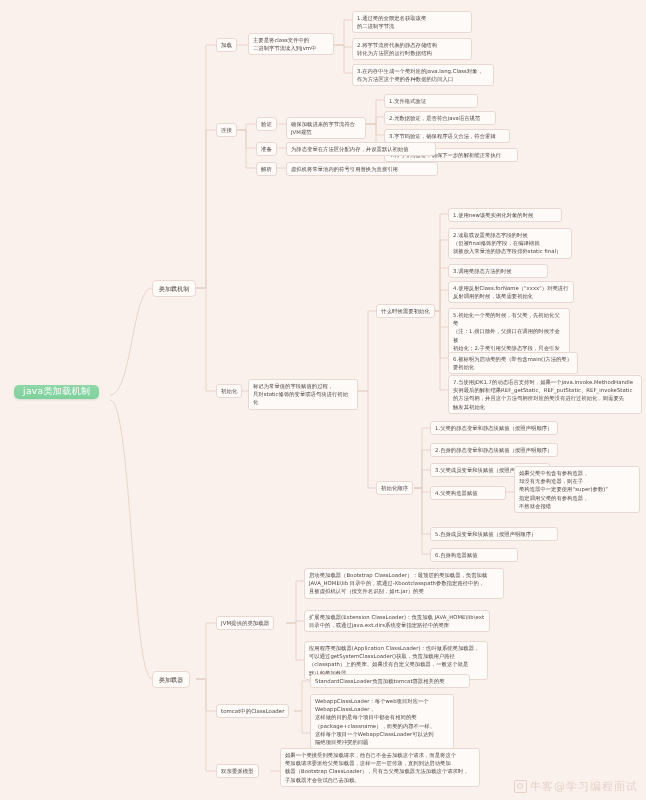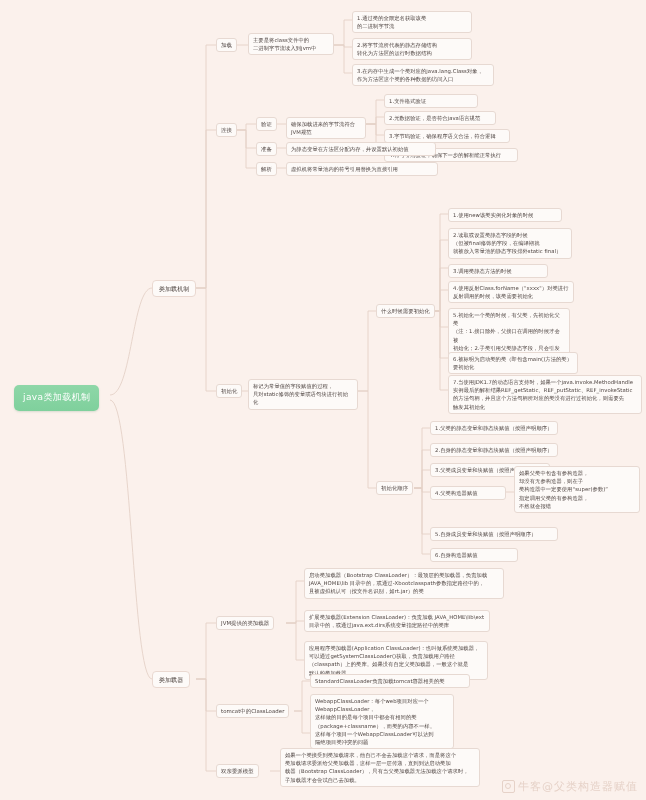--- a/index.html
+++ b/index.html
@@ -28,21 +28,21 @@
   }
   .root{
     position:absolute;
     background:#8cd9ab;
     background:linear-gradient(180deg,#8ed7a8 0%,#7fd09c 100%);
     border:none;
     border-radius:5px;
     color:#ffffff;
     font-size:9px;
     line-height:1.3;
-    padding:7px 9px;
+    padding:1px 9px;
     letter-spacing:0.4px;
     white-space:nowrap;
     box-shadow:0 1px 2px rgba(120,160,130,.25);
   }
   .lvl1{
     font-size:6px;
     padding:3px 6px;
     background:#fdfaf8;
     border:1px solid #ead9d1;
     border-radius:4px;
@@ -239,16 +239,16 @@
 隔绝项目类冲突的问题</div>
 
   <div class="node lvl2" style="left:216px;top:764px;">双亲委派模型</div>
   <div class="node leaf" style="left:280px;top:748px;width:200px;">如果一个类接受到类加载请求，他自己不会去加载这个请求，而是将这个
 类加载请求委派给父类加载器，这样一层一层传递，直到到达启动类加
 载器（Bootstrap ClassLoader），只有当父类加载器无法加载这个请求时，
 子加载器才会尝试自己去加载。</div>
 
   <div class="wm">
     <span class="wm-badge"></span>
-    <span>牛客@父类构造器赋值</span>
+    <span>牛客@学习编程面试</span>
   </div>
 
 </div>
 
 </body></html>

